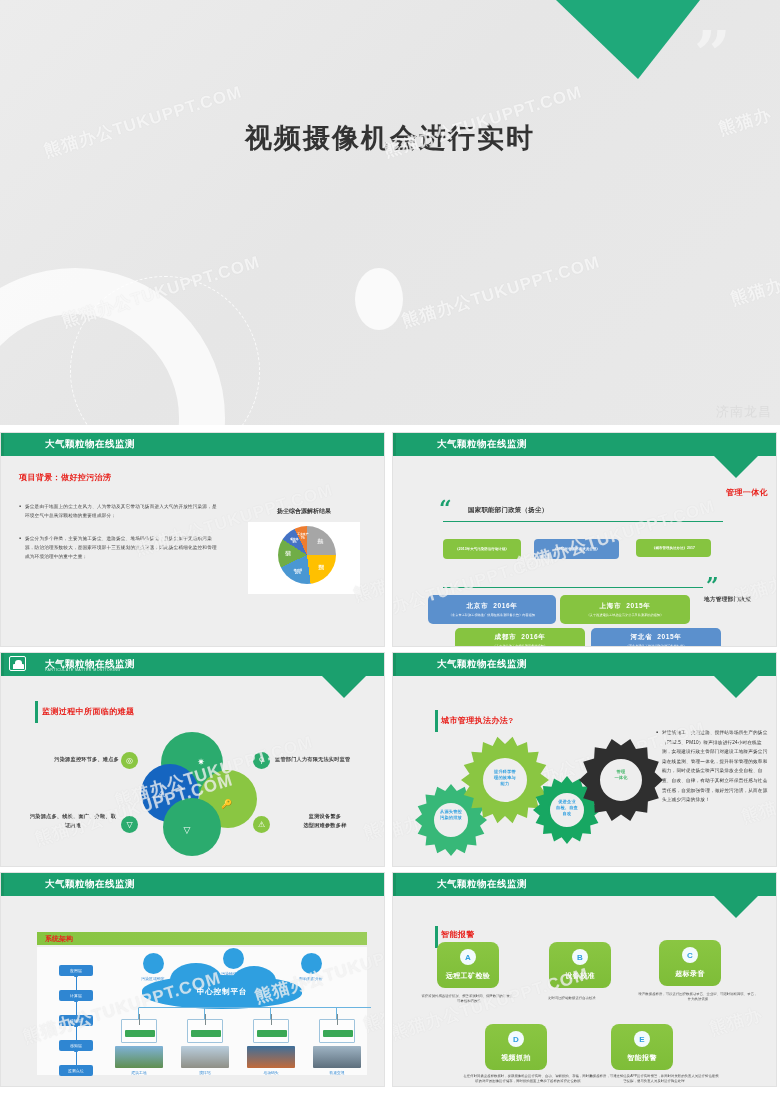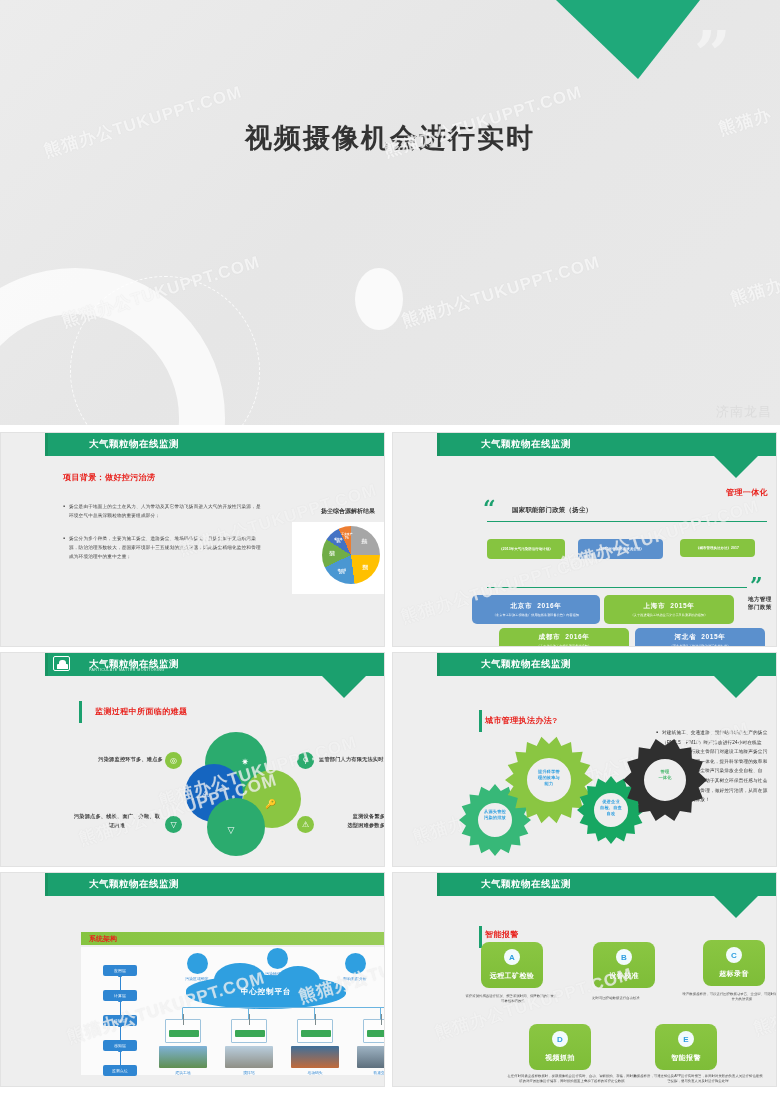--- a/index.html
+++ b/index.html
@@ -91,21 +91,20 @@
   }
   .wm-dark { color: rgba(255,255,255,0.62); }
 
   
   .slide {
     position: absolute;
     width: 385px; height: 215px;
     background: #eeeeee;
     overflow: hidden;
     border: 1px solid #e2e2e2;
-    padding-left: 44px;
   }
   .s1 { left: 0;   top: 432px; }
   .s2 { left: 392px; top: 432px; }
   .s3 { left: 0;   top: 652px; }
   .s4 { left: 392px; top: 652px; }
   .s5 { left: 0;   top: 872px; }
   .s6 { left: 392px; top: 872px; }
 
   .hdr {
     position: relative;
@@ -420,21 +419,21 @@
   <div class="slide s3">
     <div class="hdr">
       <div class="hdr-side"></div>
       <div class="hdr-icon"></div>
       <div class="hdr-title">大气颗粒物在线监测</div>
       <div class="hdr-sub">PARTICULATE MATTER MONITORING</div>
     </div>
     <div class="body">
       <div class="notch"></div>
       <div class="greenbar" style="left:34px; top:25px; height:22px;"></div>
-      <div class="redttl" style="left:50px; top:30px;">监测过程中所面临的难题</div>
+      <div class="redttl" style="left:41px; top:30px;">监测过程中所面临的难题</div>
 
       <div class="blob" style="left:160px; top:56px; width:62px; height:62px; background:#2bab6e;"></div>
       <div class="blob" style="left:140px; top:88px; width:58px; height:58px; background:#1565c0;"></div>
       <div class="blob" style="left:198px; top:94px; width:58px; height:58px; background:#8ac642;"></div>
       <div class="blob" style="left:162px; top:122px; width:58px; height:58px; background:#2bab6e;"></div>
 
       <div class="mini-ic" style="left:192px; top:78px; width:16px; height:16px; background:transparent;">✷</div>
       <div class="mini-ic" style="left:152px; top:110px; width:16px; height:16px; background:transparent;">⚠</div>
       <div class="mini-ic" style="left:218px; top:120px; width:16px; height:16px; background:transparent;">🔑</div>
       <div class="mini-ic" style="left:178px; top:146px; width:16px; height:16px; background:transparent;">▽</div>

